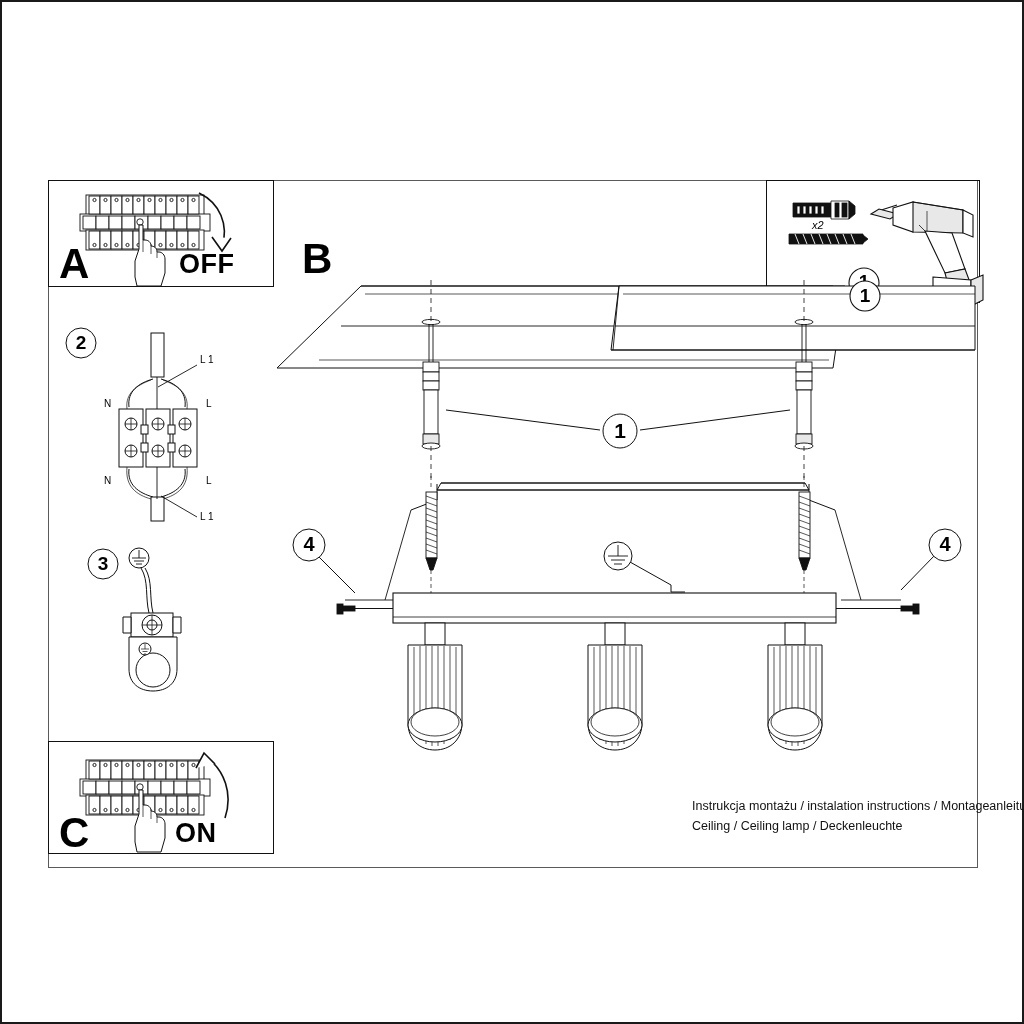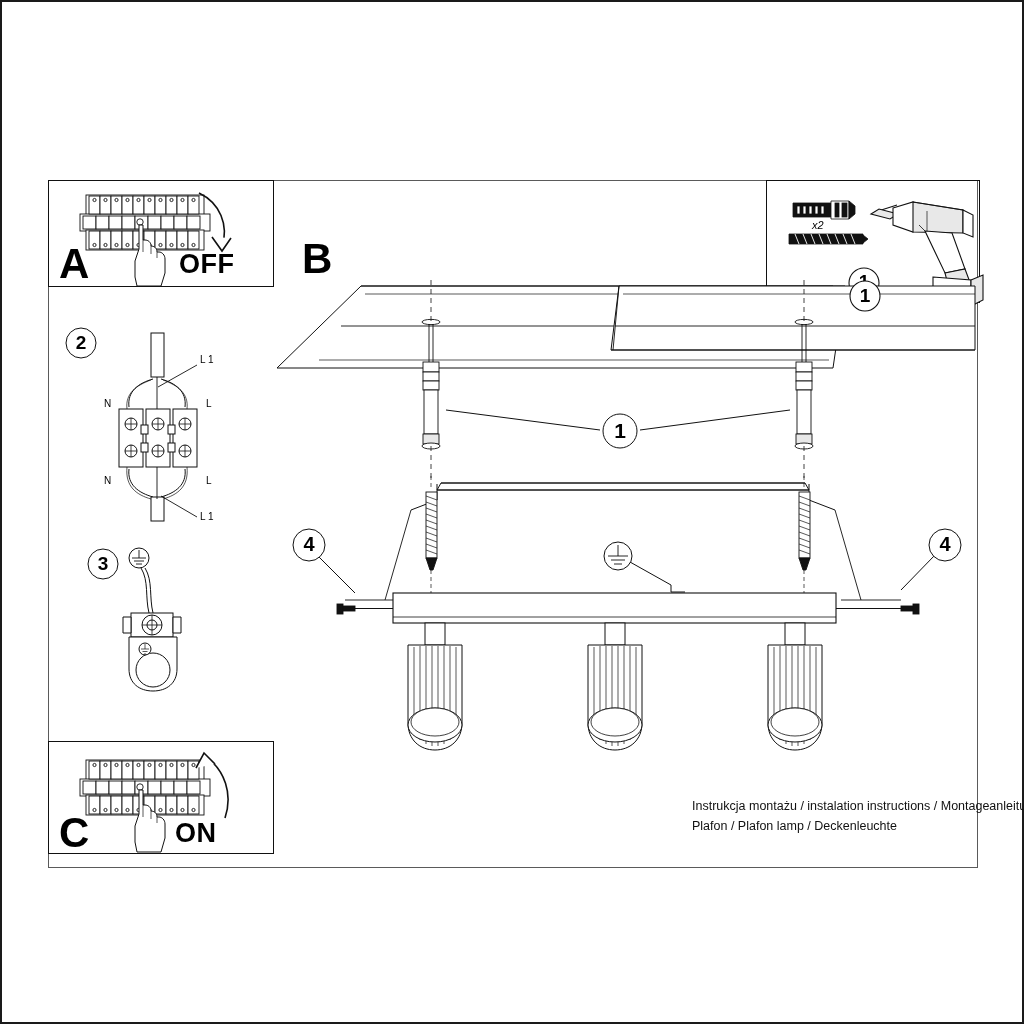--- a/index.html
+++ b/index.html
@@ -565,17 +565,17 @@
           <ellipse cx="520" cy="542" rx="24" ry="14" fill="#fff" stroke-width="0.8"></ellipse>
         </g>
       </svg>
 
       <div style="position:absolute;left:576px;top:105px;width:28px;text-align:center;font-size:19px;font-weight:bold;">1</div>
       <div style="position:absolute;left:331px;top:239px;width:28px;text-align:center;font-size:21px;font-weight:bold;">1</div>
       <div style="position:absolute;left:20px;top:353px;width:28px;text-align:center;font-size:20px;font-weight:bold;">4</div>
       <div style="position:absolute;left:656px;top:353px;width:28px;text-align:center;font-size:20px;font-weight:bold;">4</div>
 
       <div class="caption" style="left:417px;top:617px;">Instrukcja montażu / instalation instructions / Montageanleitung</div>
-      <div class="caption" style="left:417px;top:637px;">Plafon / Plafon lamp / Deckenleuchte</div>
+      <div class="caption" style="left:417px;top:637px;">Ceiling / Ceiling lamp / Deckenleuchte</div>
     </div>
 
   </div>
 </div>
 
 </body></html>

